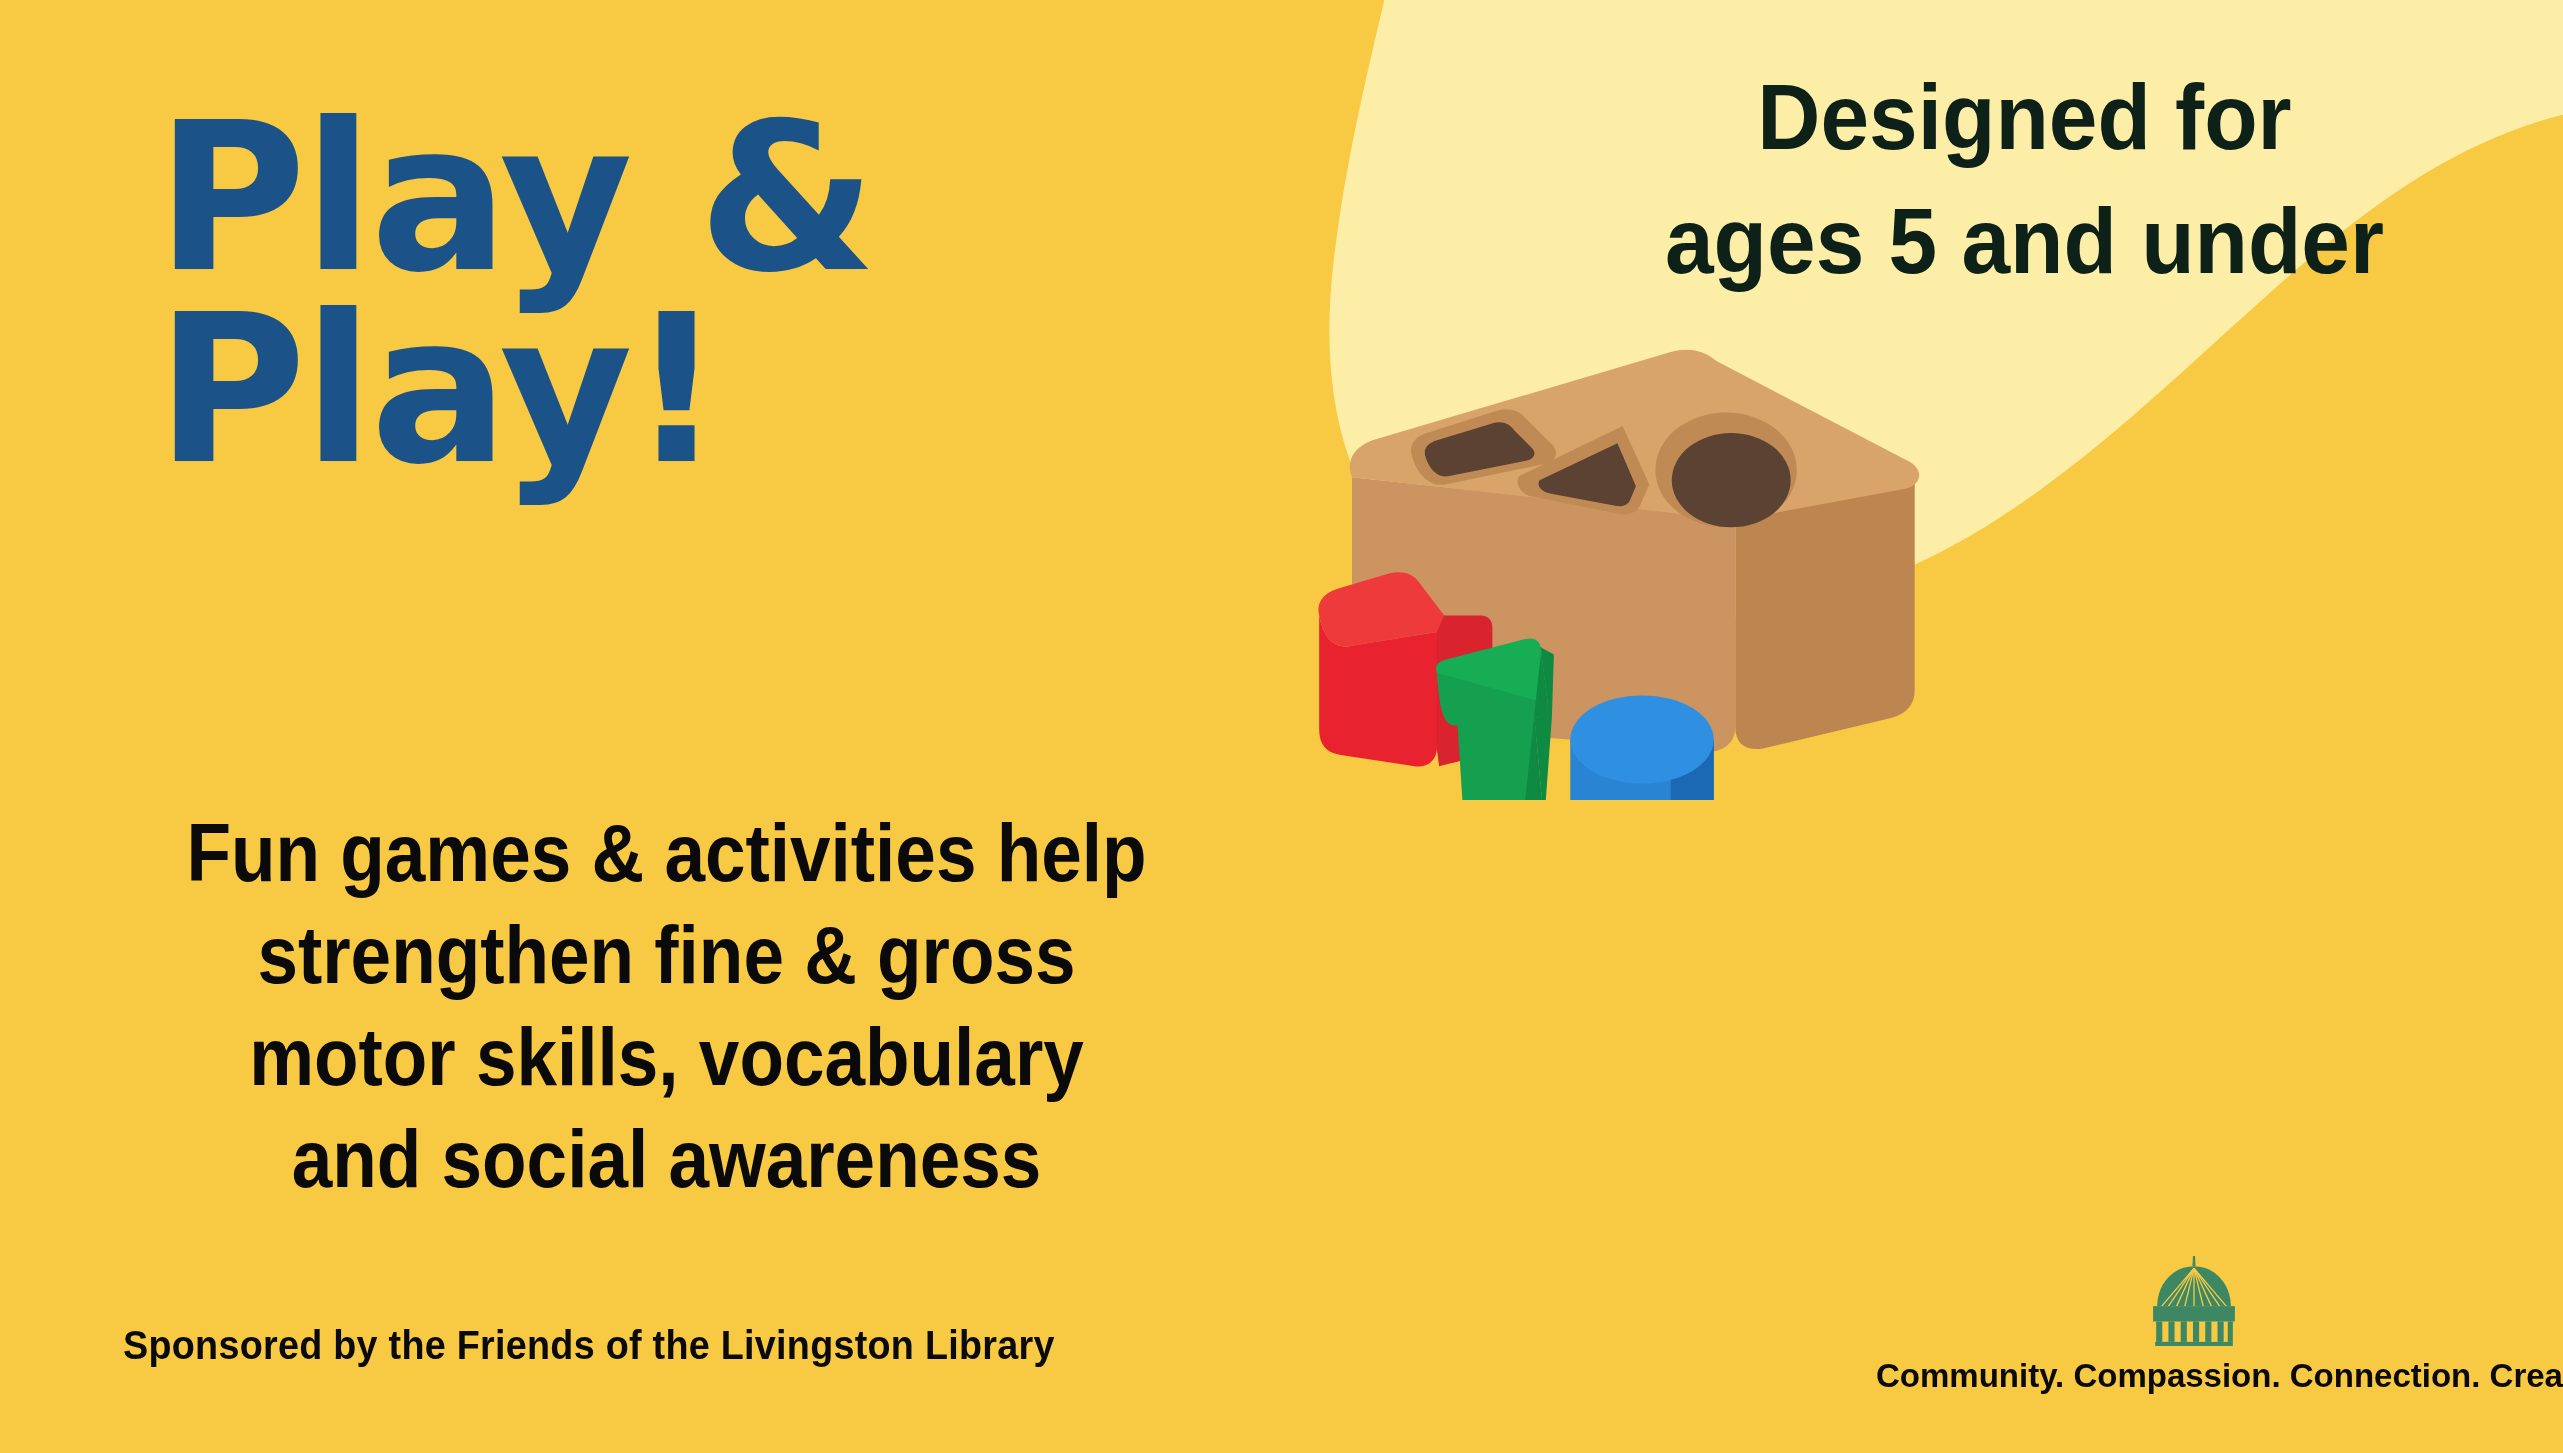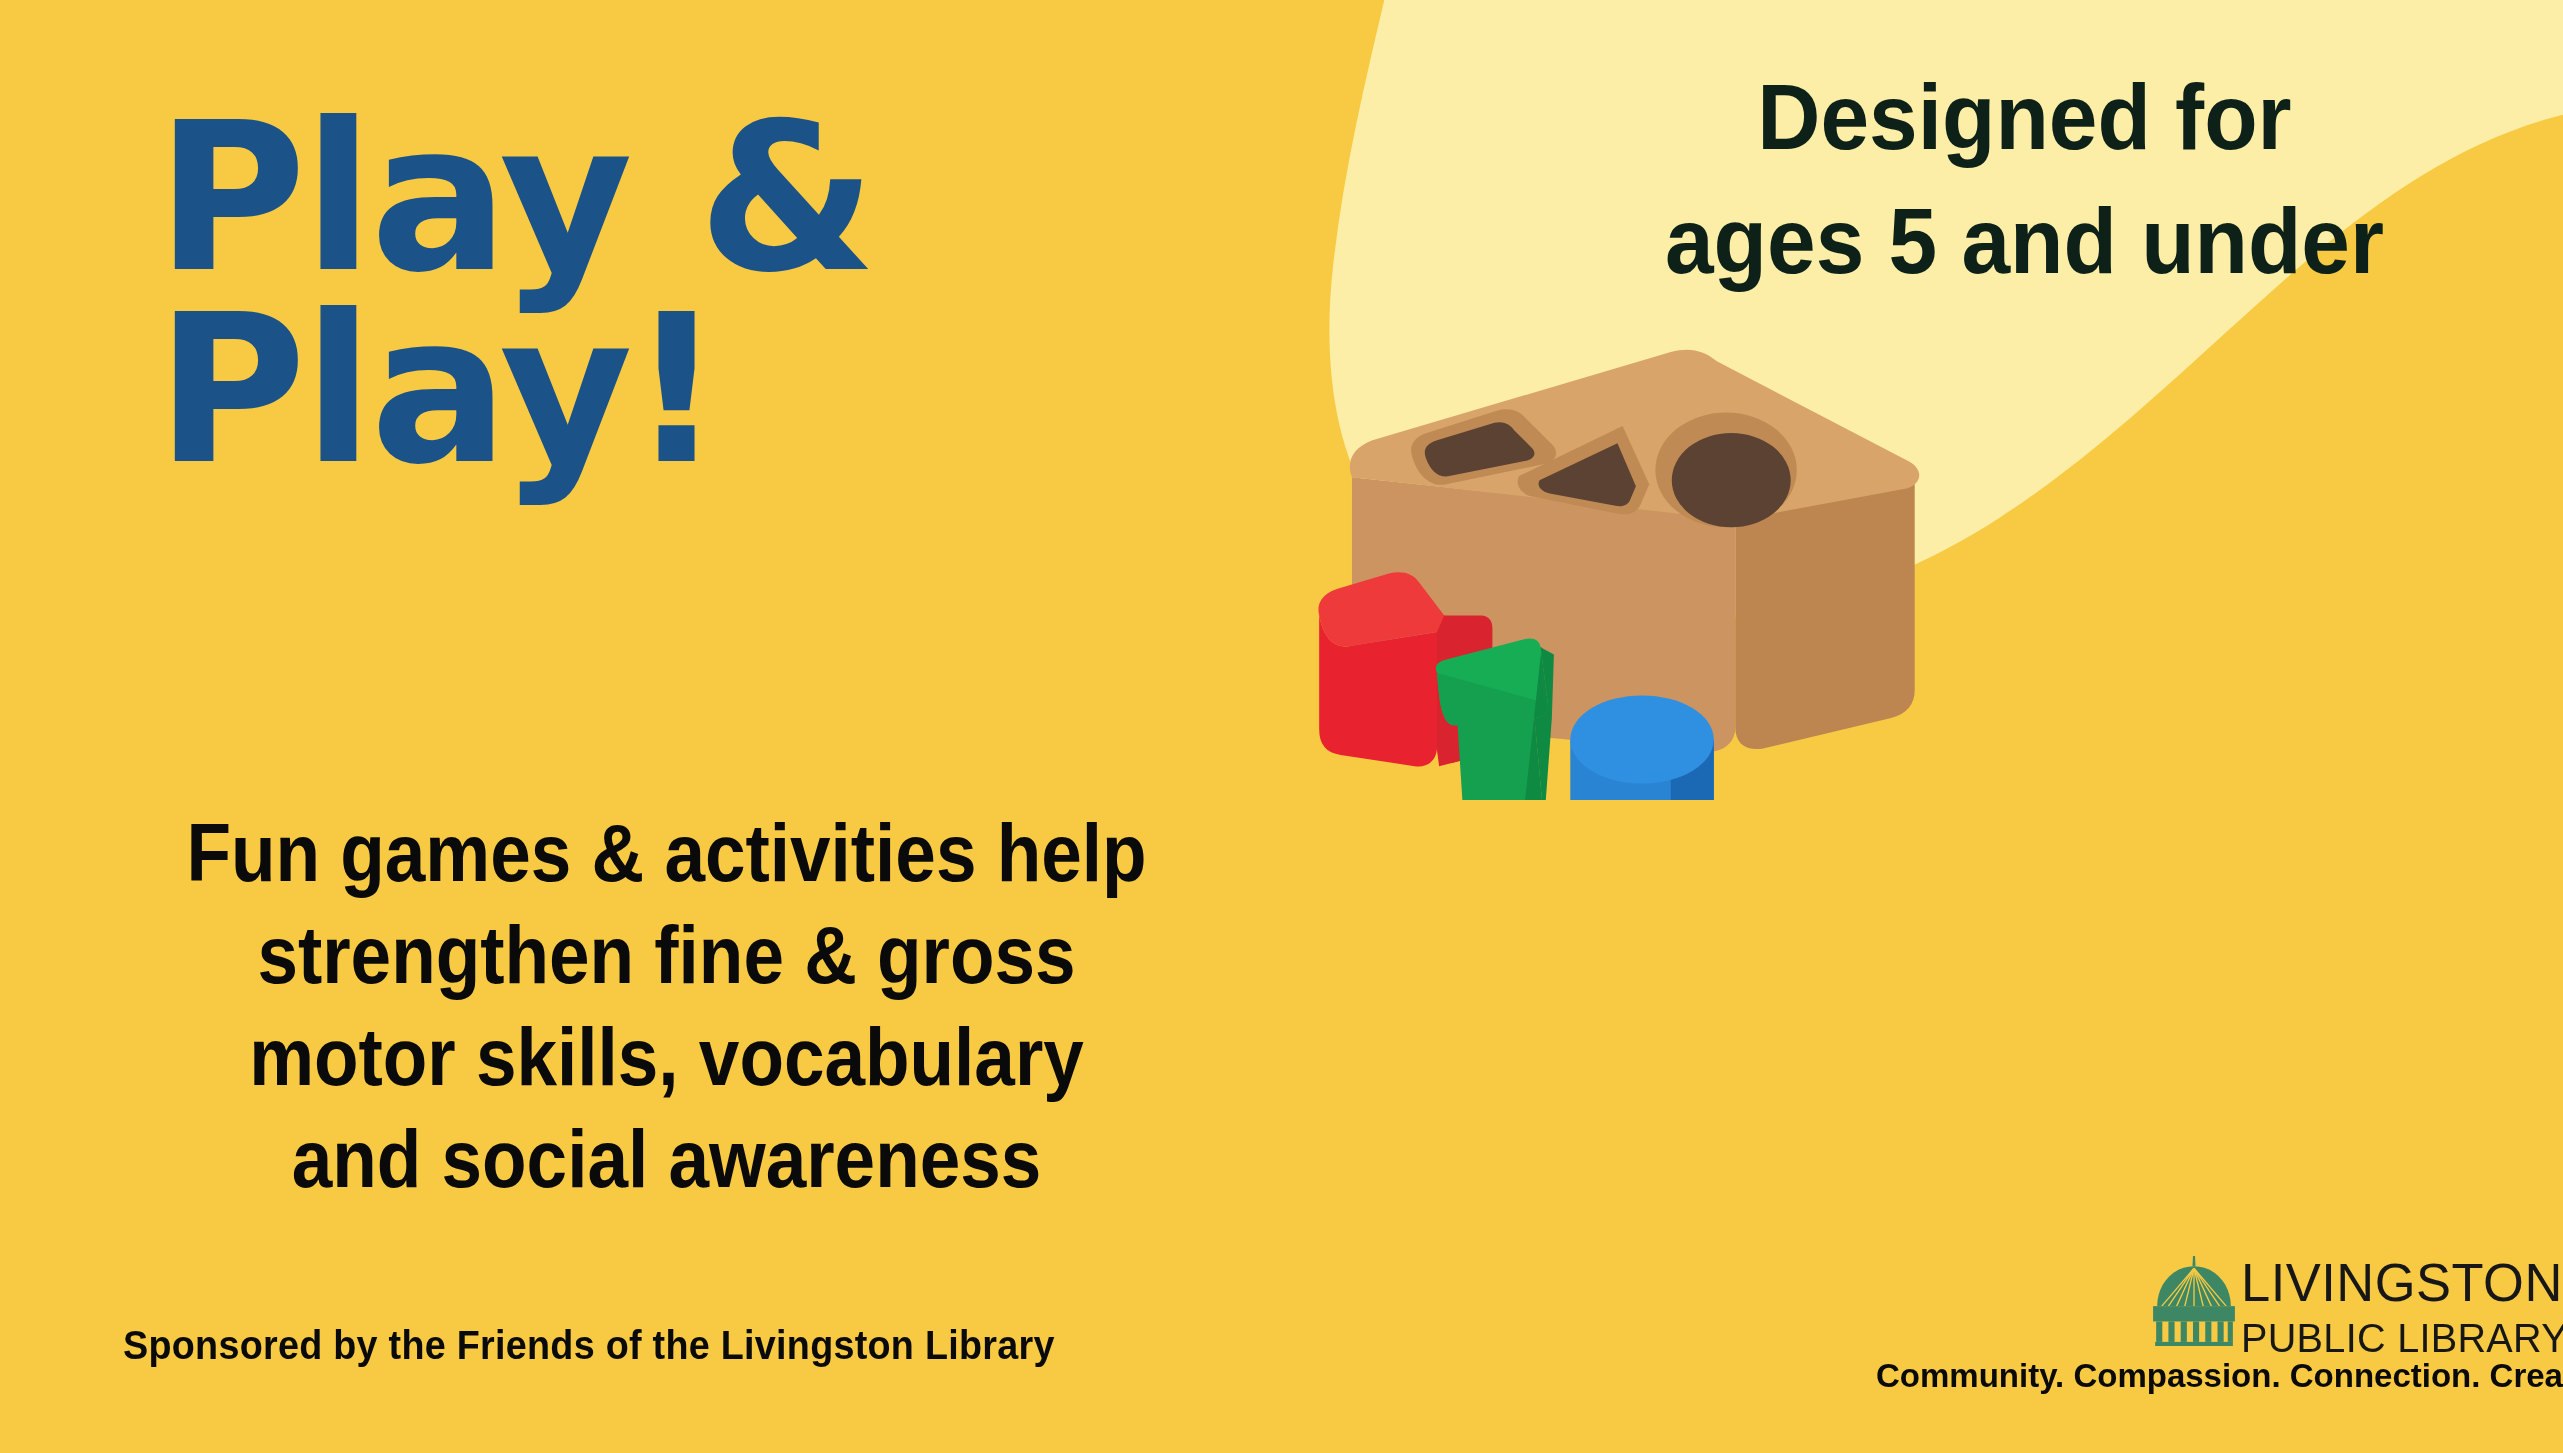--- a/index.html
+++ b/index.html
@@ -326,22 +326,18 @@
       <g fill="#3D8764">
         <rect x="6" y="130" width="12" height="40"></rect>
         <rect x="30" y="130" width="12" height="40"></rect>
         <rect x="54" y="130" width="12" height="40"></rect>
         <rect x="78" y="130" width="12" height="40"></rect>
         <rect x="102" y="130" width="12" height="40"></rect>
         <rect x="126" y="130" width="12" height="40"></rect>
         <rect x="146" y="130" width="10" height="40"></rect>
       </g>
     </svg>
-    <div class="logo-words">
-      <div class="logo-word-1">LIVINGSTON</div>
-      <div class="logo-word-2">PUBLIC LIBRARY</div>
-    </div>
   </div>
 
   <div class="logo-tagline">Community. Compassion. Connection. Creativity.</div>
 
 </div>
 
 
 </body></html>

